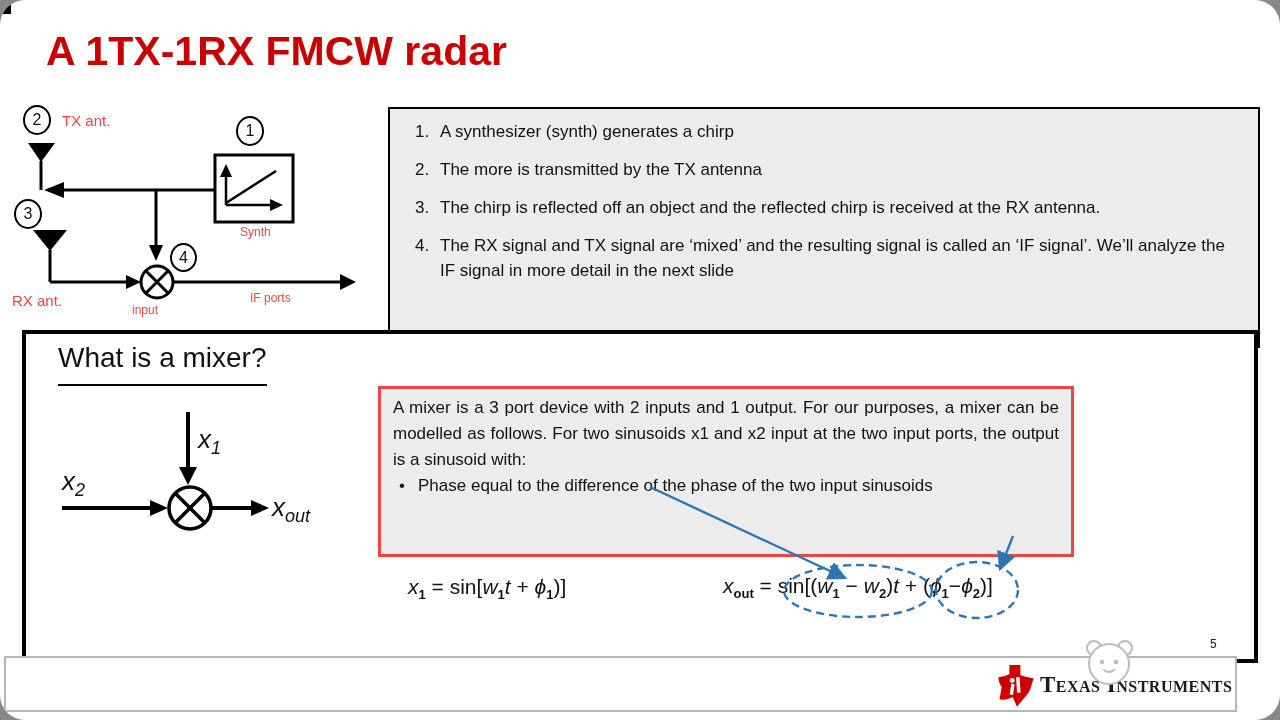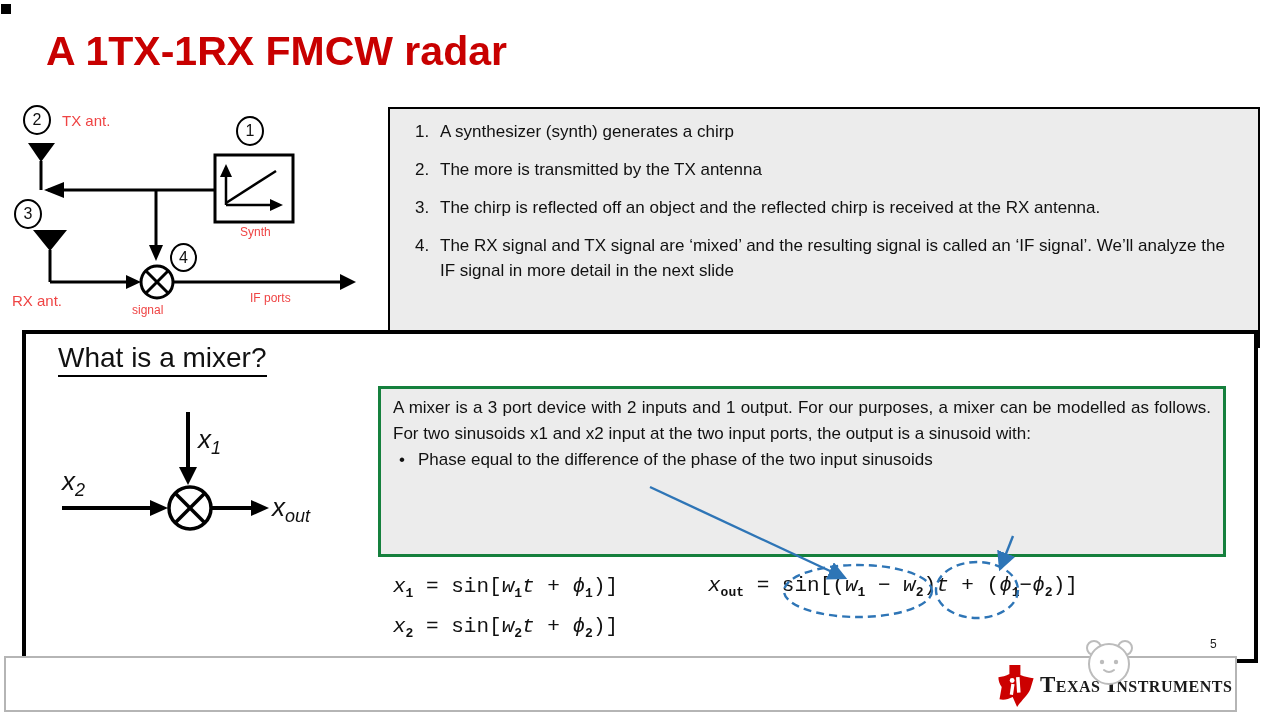--- a/index.html
+++ b/index.html
@@ -1,19 +1,19 @@
 <!DOCTYPE html>
 <html><head>
 <meta charset="utf-8">
 <style>
   * { margin:0; padding:0; box-sizing:border-box; }
   html,body { background:#888; }
   .slide {
     position:relative; width:1280px; height:720px; background:#ffffff;
-    font-family:"Liberation Sans", sans-serif; color:#111; overflow:hidden;
+    font-family:"Liberation Sans", sans-serif; color:#111; overflow:hidden;border-radius:25px;
   }
   .abs { position:absolute; }
 
   
   .title { left:46px; top:28px; font-size:41px; font-weight:bold; color:#c80000; letter-spacing:0px; }
 
   
   .corner-mark { left:1px; top:4px; width:10px; height:10px; background:#000; }
 
   
@@ -31,37 +31,37 @@
     left:388px; top:107px; width:872px; height:241px;
     background:#ececec; border:2.5px solid #000; padding:10px 18px 8px 14px;
   }
   .steps-box ol { margin-left:30px; font-size:17px; line-height:25px; }
   .steps-box li { margin-bottom:13px; padding-left:6px; }
 
   
   .mixer-box { left:22px; top:330px; width:1236px; height:333px; border:4px solid #000; background:#fff; }
   .mixer-heading {
     left:58px; top:342px; font-size:28px; color:#111;
-    border-bottom:2.5px solid #000; padding-bottom:1px;
+    border-bottom:2.5px solid #000; padding-bottom:10px;
   }
 
   
   .desc-box {
-    left:378px; top:386px; width:848px; height:171px;
-    background:#ececec; border:3px solid #15803d; padding:6px 12px 4px 12px;
+    left:378px; top:386px; width:696px; height:171px;
+    background:#ececec; border:3px solid #ef4444; padding:6px 12px 4px 12px;
     font-size:17px; line-height:26px;
   }
   .desc-box p { text-align:justify; }
   .desc-box ul { list-style:none; }
   .desc-box li { padding-left:25px; position:relative; text-align:justify; }
   .desc-box li::before { content:"•"; position:absolute; left:6px; }
   .desc-box li:last-child { text-align:left; }
 
   
-  .equation { font-family:Liberation Mono, monospace; font-size:21px; color:#111; white-space:nowrap; }
+  .equation { font-family:Liberation Sans, sans-serif; font-size:21px; color:#111; white-space:nowrap;margin-left:15px; }
   .equation .mvar { font-style:italic; }
   .equation sub { font-size:0.62em; font-weight:bold; }
 
   
   .sig-label { font-size:26px; color:#111; white-space:nowrap;font-style:italic; }
   .sig-label sub { font-size:18px; }
 
   
   .footer-bar { left:4px; top:656px; width:1233px; height:56px; border:2px solid #b5b5b5; background:#fff; }
   .ti-brand {
@@ -130,21 +130,21 @@
   <div class="abs marker" style="left:14px; top:199px;">
       <span>3</span>
     </div>
   <div class="abs marker" style="left:170px; top:243px; width:27px; height:29px;">
       <span>4</span>
     </div>
 
   <div class="abs diag-label" style="left:62px; top:112px;">TX ant.</div>
   <div class="abs diag-label md" style="left:240px; top:225px;">Synth</div>
   <div class="abs diag-label" style="left:12px; top:292px;">RX ant.</div>
-  <div class="abs diag-label md" style="left:132px; top:303px;">signal</div>
+  <div class="abs diag-label md" style="left:132px; top:303px;">input</div>
   <div class="abs diag-label md" style="left:250px; top:291px;">IF ports</div>
 
   <div class="abs steps-box">
     <ol>
       <li>A synthesizer (synth) generates a chirp</li>
       <li>The more is transmitted by the TX antenna</li>
       <li>The chirp is reflected off an object and the reflected chirp is received at the RX antenna.</li>
       <li>The RX signal and TX signal are ‘mixed’ and the resulting signal is called an ‘IF signal’. We’ll analyze the IF signal in more detail in the next slide</li>
     </ol>
   </div>
@@ -169,21 +169,20 @@
   <div class="abs sig-label" style="left:272px; top:492px;"><span>x</span><sub>out</sub></div>
 
   <div class="abs desc-box">
     <p>A mixer is a 3 port device with 2 inputs and 1 output. For our purposes, a mixer can be modelled as follows. For two sinusoids x1 and x2 input at the two input ports, the output is a sinusoid with:</p>
     <ul>
       <li>Phase equal to the difference of the phase of the two input sinusoids</li>
     </ul>
   </div>
 
   <div class="abs equation" style="left:393px; top:575px;"><span class="mvar">x</span><sub>1</sub><span class="mop"> = sin[</span><span class="mvar">w</span><sub>1</sub><span class="mvar">t</span><span class="mop"> + </span><span class="mvar">ϕ</span><sub>1</sub><span class="mop">)]</span></div>
-  <div class="abs equation" style="left:393px; top:615px;"><span class="mvar">x</span><sub>2</sub><span class="mop"> = sin[</span><span class="mvar">w</span><sub>2</sub><span class="mvar">t</span><span class="mop"> + </span><span class="mvar">ϕ</span><sub>2</sub><span class="mop">)]</span></div>
   <div class="abs equation" style="left:708px; top:574px;"><span class="mvar">x</span><sub>out</sub><span class="mop"> = sin[(</span><span class="mvar">w</span><sub>1</sub><span class="mop"> − </span><span class="mvar">w</span><sub>2</sub><span class="mop">)</span><span class="mvar">t</span><span class="mop"> + (</span><span class="mvar">ϕ</span><sub>1</sub><span class="mop">−</span><span class="mvar">ϕ</span><sub>2</sub><span class="mop">)]</span></div>
 
   <svg class="abs overlay" style="left:0; top:0; z-index:20;" width="1280" height="720" viewBox="0 0 1280 720">
     <defs>
       <marker id="bluearrow" markerWidth="10" markerHeight="10" refX="7" refY="4" orient="auto">
         <path d="M0,0 L8,4 L0,8 z" fill="#2e75b6"></path>
       </marker>
     </defs>
     <line x1="650" y1="487" x2="845" y2="578" stroke="#2e75b6" stroke-width="2.4" marker-end="url(#bluearrow)"></line>
     <line x1="1013" y1="536" x2="1000" y2="569" stroke="#2e75b6" stroke-width="2.4" marker-end="url(#bluearrow)"></line>

